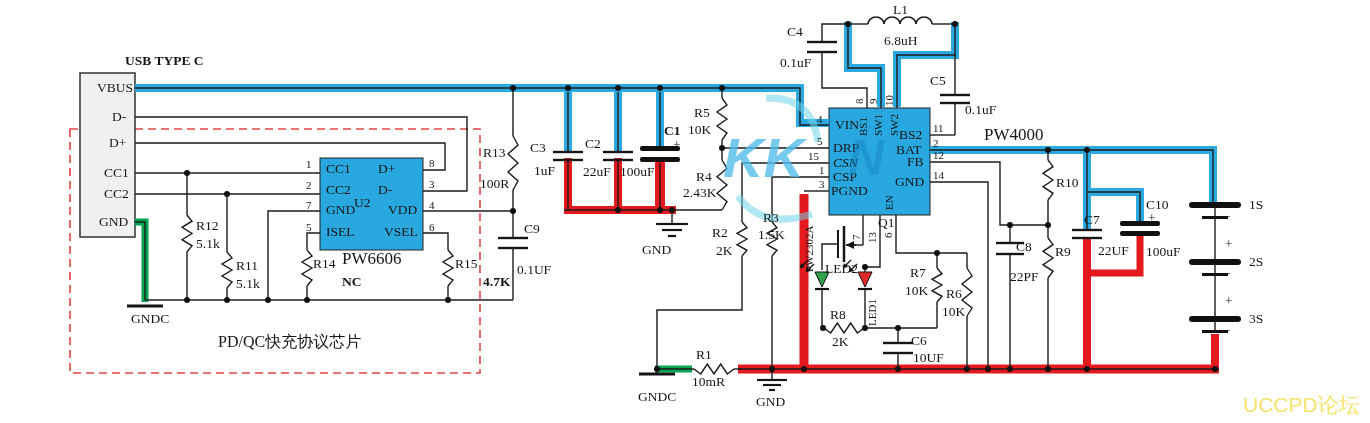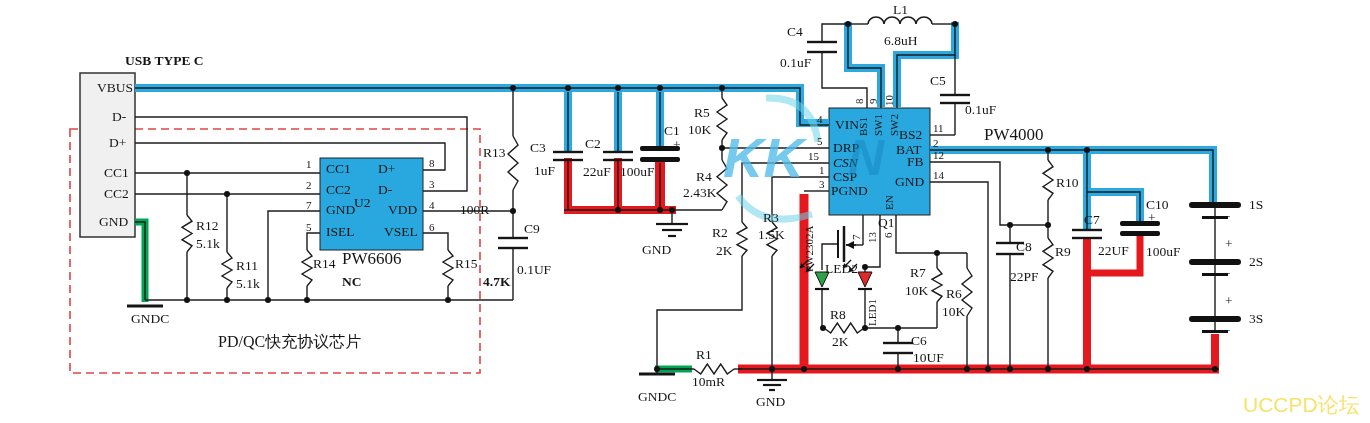--- a/index.html
+++ b/index.html
@@ -306,28 +306,28 @@
     <div class="lbl big" style="left: 342px; top: 250px;">PW6606</div>
     <div class="lbl sm" style="left: 306px; top: 159px;">1</div>
     <div class="lbl sm" style="left: 306px; top: 180px;">2</div>
     <div class="lbl sm" style="left: 306px; top: 200px;">7</div>
     <div class="lbl sm" style="left: 306px; top: 222px;">5</div>
     <div class="lbl sm" style="left: 429px; top: 158px;">8</div>
     <div class="lbl sm" style="left: 429px; top: 179px;">3</div>
     <div class="lbl sm" style="left: 429px; top: 200px;">4</div>
     <div class="lbl sm" style="left: 429px; top: 222px;">6</div>
     <div class="lbl" style="left: 483px; top: 146px;">R13</div>
-    <div class="lbl" style="left: 460px; top: 177px; margin-top: 26px;">100R</div>
+    <div class="lbl" style="left: 480px; top: 177px;">100R</div>
     <div class="lbl" style="left: 524px; top: 222px;">C9</div>
     <div class="lbl" style="left: 517px; top: 263px;">0.1UF</div>
     <div class="lbl" style="left: 530px; top: 141px;">C3</div>
     <div class="lbl" style="left: 534px; top: 164px;">1uF</div>
     <div class="lbl" style="left: 585px; top: 137px;">C2</div>
     <div class="lbl" style="left: 583px; top: 165px;">22uF</div>
-    <div class="lbl" style="left: 664px; top: 124px;">C1</div>
+    <div class="lbl" style="left: 664px; top: 124px; font-weight: bold;">C1</div>
     <div class="lbl" style="left: 673px; top: 138px;">+</div>
     <div class="lbl" style="left: 620px; top: 165px;">100uF</div>
     <div class="lbl" style="left: 642px; top: 243px;">GND</div>
     <div class="lbl" style="left: 694px; top: 106px;">R5</div>
     <div class="lbl" style="left: 688px; top: 123px;">10K</div>
     <div class="lbl" style="left: 696px; top: 170px;">R4</div>
     <div class="lbl" style="left: 683px; top: 186px;">2.43K</div>
     <div class="lbl" style="left: 712px; top: 226px;">R2</div>
     <div class="lbl" style="left: 716px; top: 244px;">2K</div>
     <div class="lbl" style="left: 763px; top: 211px;">R3</div>

